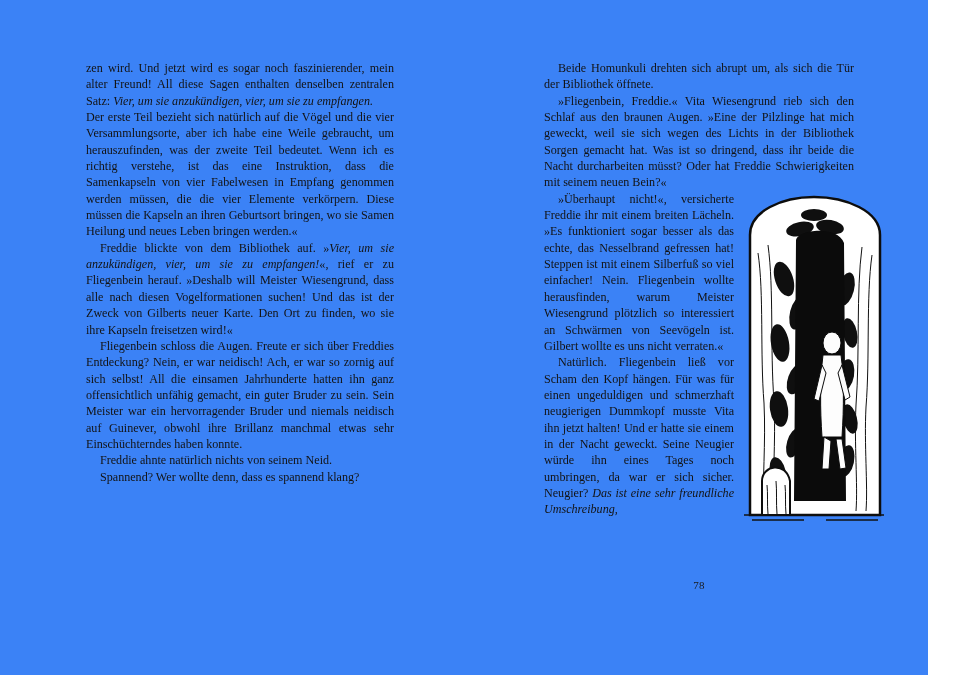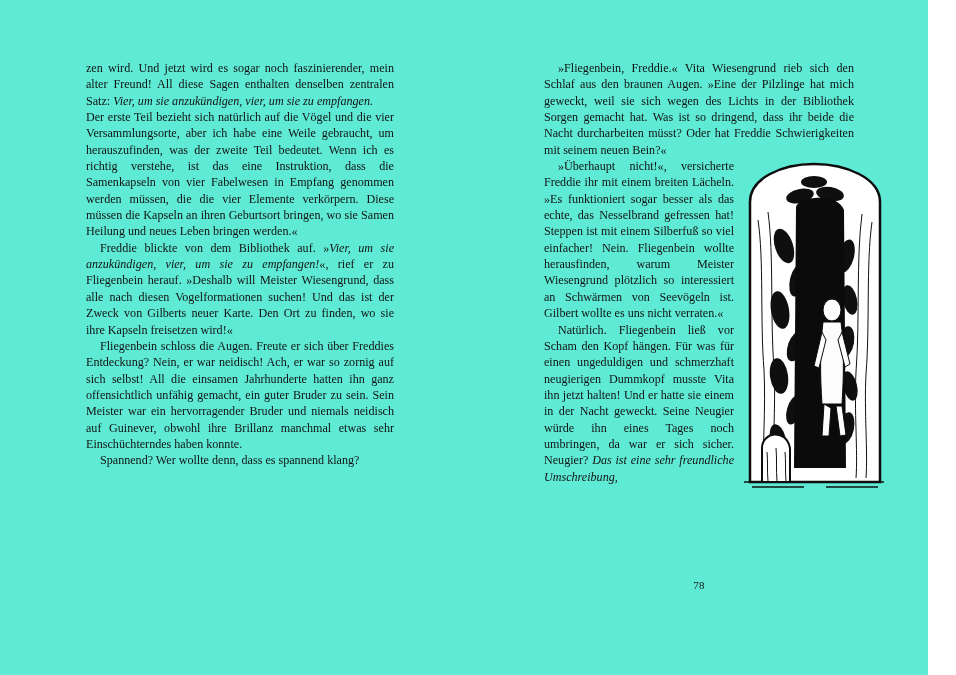--- a/index.html
+++ b/index.html
@@ -10,21 +10,21 @@
   body {
     width: 956px;
     height: 675px;
     overflow: hidden;
     font-family: "Liberation Serif", serif;
   }
   .spread {
     position: relative;
     width: 928px;
     height: 675px;
-    background: #5eead4;
+    background: #3b82f6;
   }
   .page {
     position: absolute;
     top: 0;
     height: 675px;
   }
   .page-left {
     left: 0;
     width: 478px;
   }
@@ -92,27 +92,29 @@
 <body>
 
 <div class="spread">
 
   <div class="page page-left">
     <div class="text-col">
       <p><span>zen wird. Und jetzt wird es sogar noch faszinierender, mein alter Freund! All diese Sagen enthalten denselben zentralen Satz: </span><em>Vier, um sie anzukündigen, vier, um sie zu empfangen.</em></p>
       <p><span>Der erste Teil bezieht sich natürlich auf die Vögel und die vier Versammlungsorte, aber ich habe eine Weile gebraucht, um herauszufinden, was der zweite Teil bedeutet. Wenn ich es richtig verstehe, ist das eine Instruktion, dass die Samenkapseln von vier Fabelwesen in Empfang genommen werden müssen, die die vier Elemente verkörpern. Diese müssen die Kapseln an ihren Geburtsort bringen, wo sie Samen Heilung und neues Leben bringen werden.«</span></p>
       <p class="ind"><span>Freddie blickte von dem Bibliothek auf. »</span><em>Vier, um sie anzukündigen, vier, um sie zu empfangen!</em><span>«, rief er zu Fliegenbein herauf. »Deshalb will Meister Wiesengrund, dass alle nach diesen Vogelformationen suchen! Und das ist der Zweck von Gilberts neuer Karte. Den Ort zu finden, wo sie ihre Kapseln freisetzen wird!«</span></p>
       <p class="ind"><span>Fliegenbein schloss die Augen. Freute er sich über Freddies Entdeckung? Nein, er war neidisch! Ach, er war so zornig auf sich selbst! All die einsamen Jahrhunderte hatten ihn ganz offensichtlich unfähig gemacht, ein guter Bruder zu sein. Sein Meister war ein hervorragender Bruder und niemals neidisch auf Guinever, obwohl ihre Brillanz manchmal etwas sehr Einschüchterndes haben konnte.</span></p>
+      <p class="ind"><span>Freddie ahnte natürlich nichts von seinem Neid.</span></p>
       <p class="ind"><span>Spannend? Wer wollte denn, dass es spannend klang?</span></p>
     </div>
   </div>
 
   <div class="page page-right">
     <div class="text-col">
 
+      <p class="ind"><span>Beide Homunkuli drehten sich abrupt um, als sich die Tür der Bibliothek öffnete.</span></p>
       <p class="ind"><span>»Fliegenbein, Freddie.« Vita Wiesengrund rieb sich den Schlaf aus den braunen Augen. »Eine der Pilzlinge hat mich geweckt, weil sie sich wegen des Lichts in der Bibliothek Sorgen gemacht hat. Was ist so dringend, dass ihr beide die Nacht durcharbeiten müsst? Oder hat Freddie Schwierigkeiten mit seinem neuen Bein?«</span></p>
 
       <p class="ind">
         <span class="illus-wrap">
           <svg width="160" height="330" viewBox="0 0 160 330" xmlns="http://www.w3.org/2000/svg">
             <defs>
               <clipPath id="archclip">
                 <path d="M16 42 C16 18 48 4 80 4 C112 4 146 18 146 42 L146 322 L16 322 Z"></path>
               </clipPath>
             </defs>

